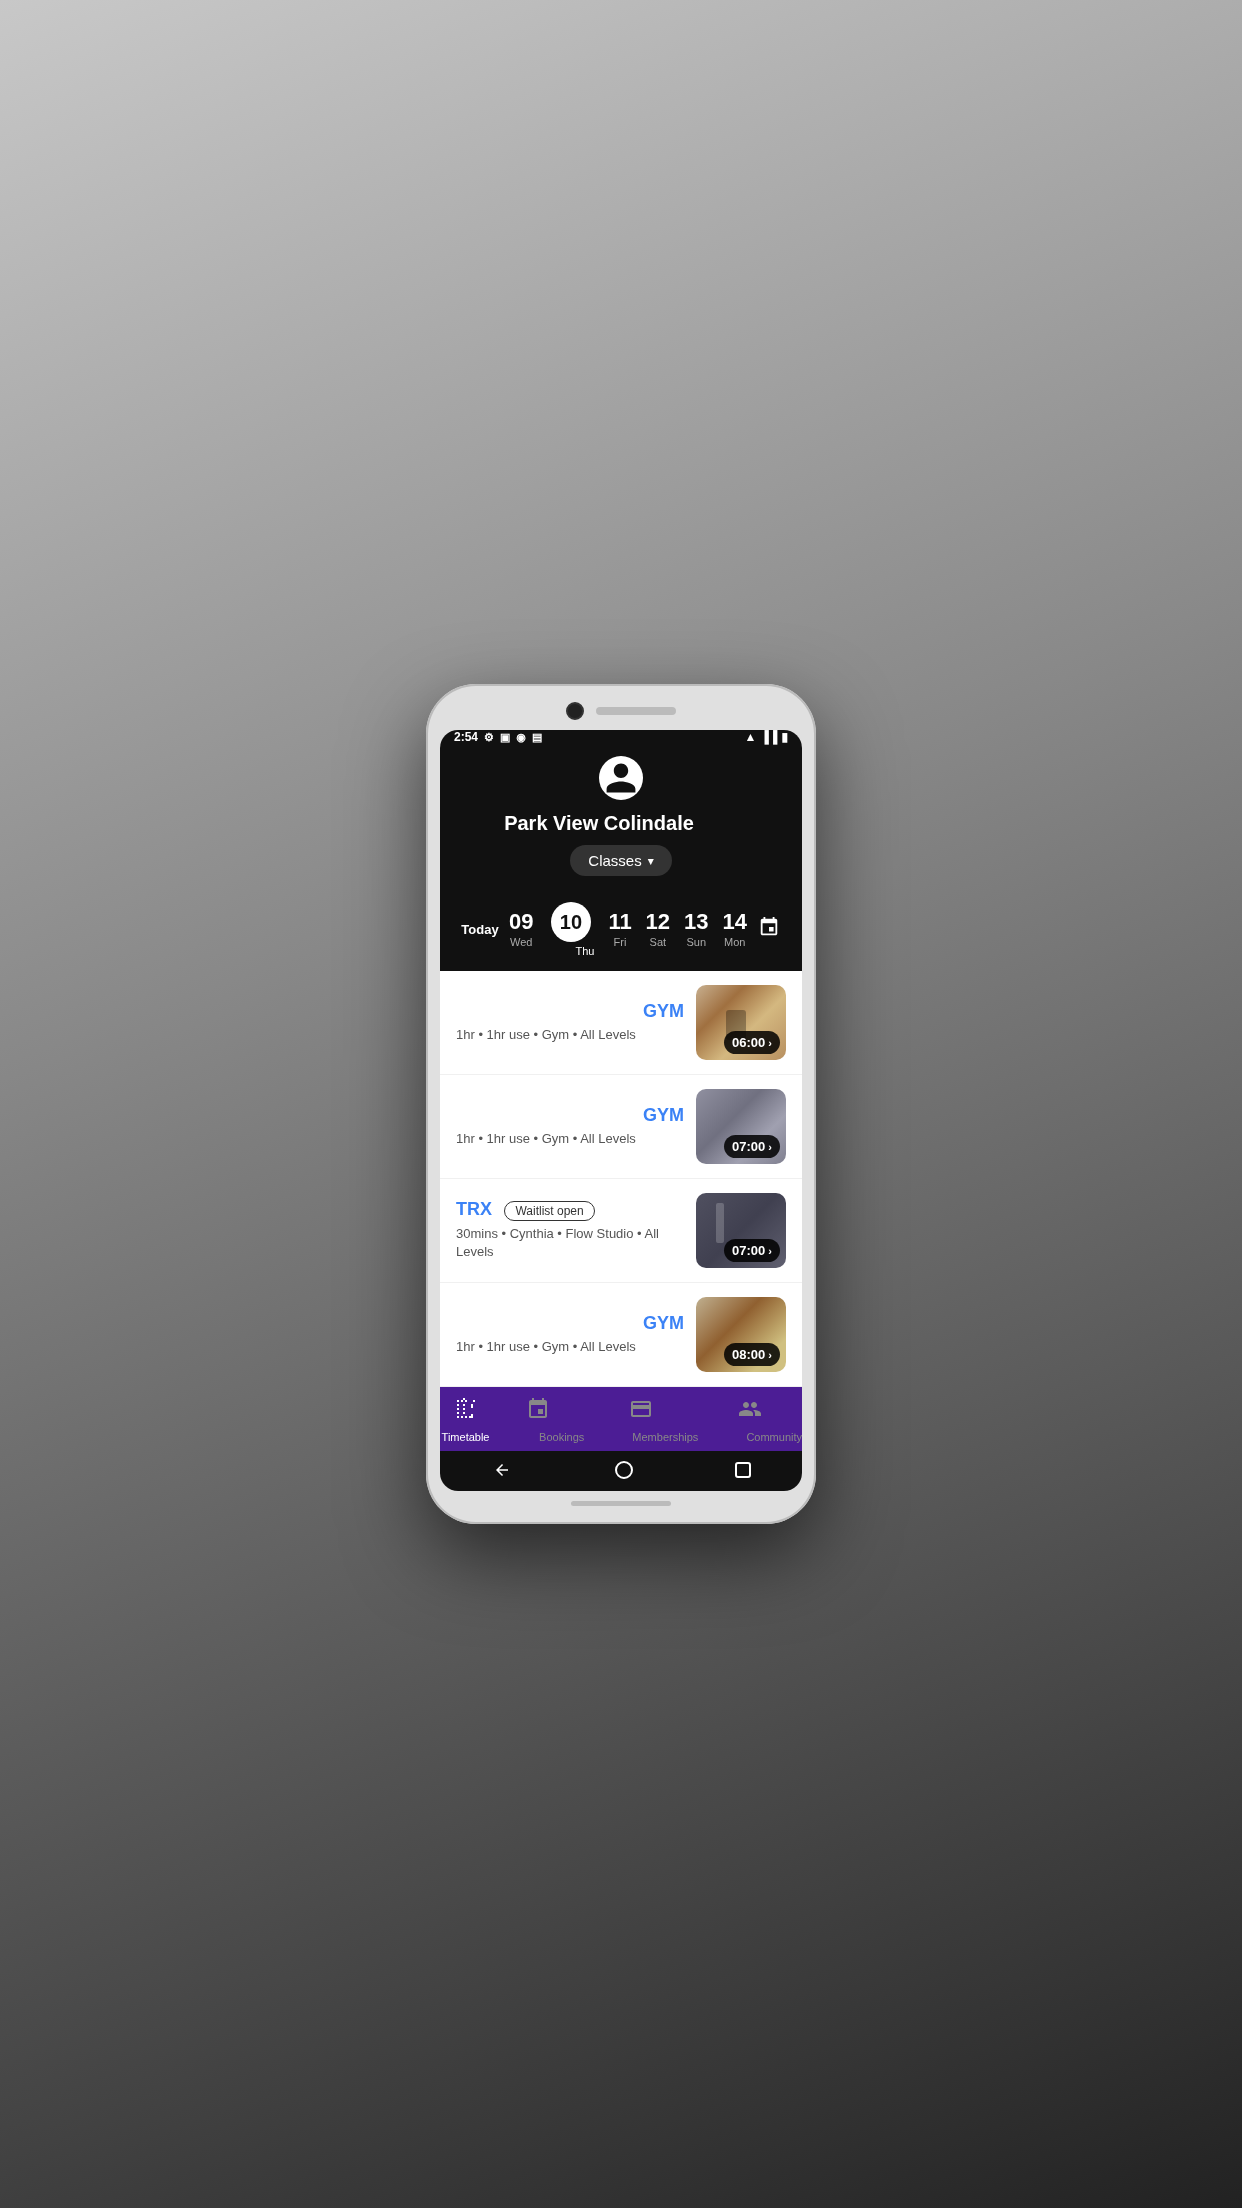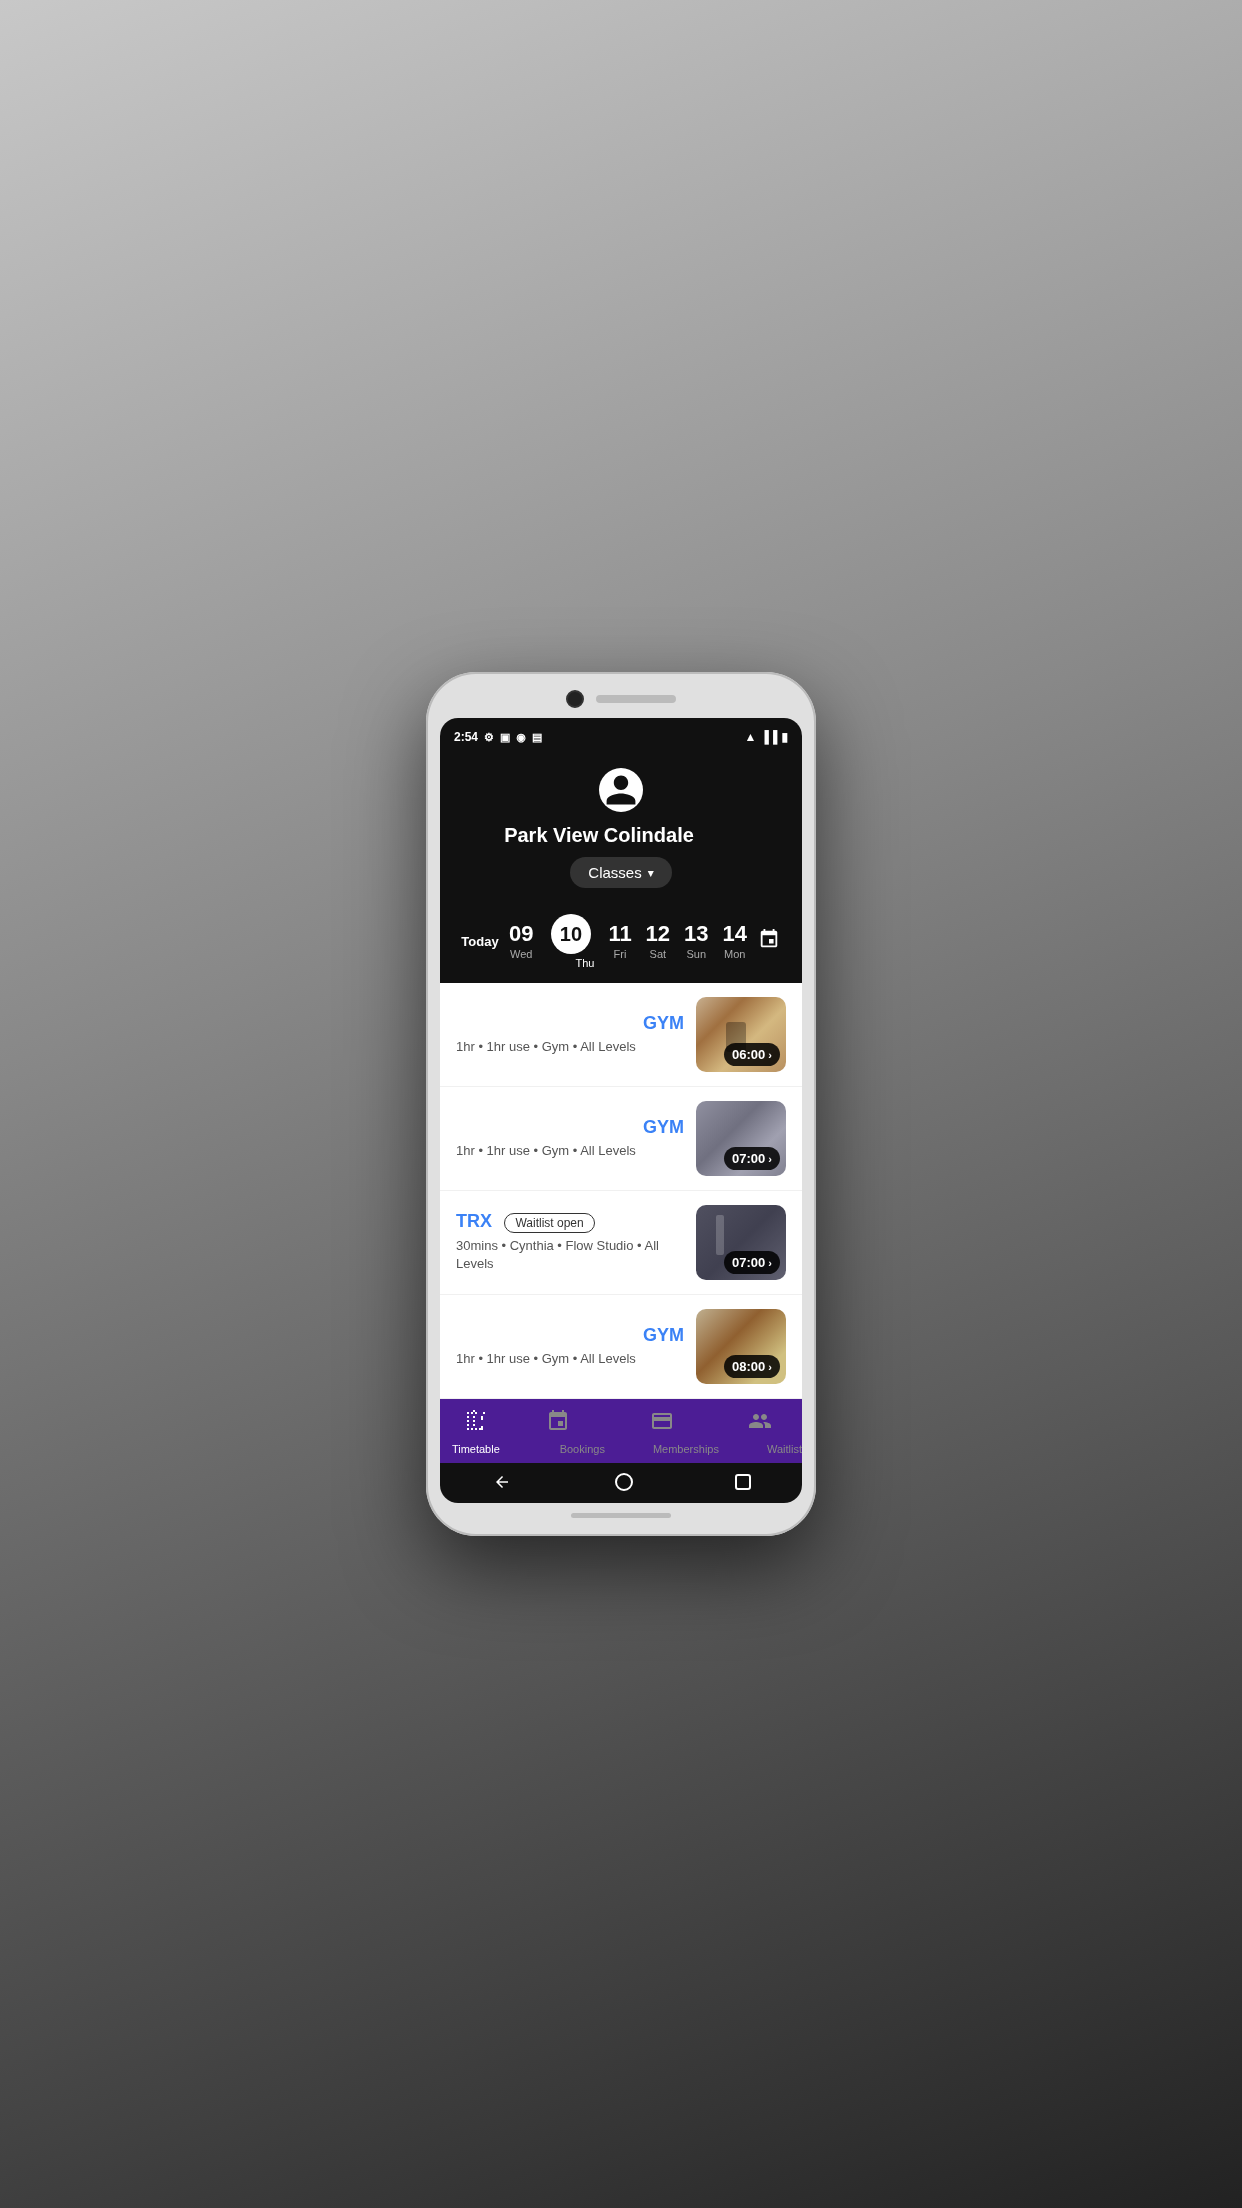--- a/index.html
+++ b/index.html
@@ -43,21 +43,21 @@
       overflow: hidden;
       width: 100%;
     }
     
     .status-bar {
       background: #111;
       color: #fff;
       display: flex;
       align-items: flex-start;
       justify-content: space-between;
-      padding: 12px 14px;
+      padding: 0 14px;
       font-size: 12px;
       font-weight: 600;
     }
     .status-left { display: flex; align-items: center; gap: 6px; }
     .status-right { display: flex; align-items: center; gap: 4px; }
     .status-icon { font-size: 11px; }
     
     .header {
       background: #111;
       color: #fff;
@@ -434,21 +434,21 @@
           </svg>
         </span>
         <span class="nav-label">Memberships</span>
       </div>
       <div class="nav-item inactive">
         <span class="nav-icon">
           <svg width="24" height="24" viewBox="0 0 24 24" fill="#888">
             <path d="M16 11c1.66 0 2.99-1.34 2.99-3S17.66 5 16 5c-1.66 0-3 1.34-3 3s1.34 3 3 3zm-8 0c1.66 0 2.99-1.34 2.99-3S9.66 5 8 5C6.34 5 5 6.34 5 8s1.34 3 3 3zm0 2c-2.33 0-7 1.17-7 3.5V19h14v-2.5c0-2.33-4.67-3.5-7-3.5zm8 0c-.29 0-.62.02-.97.05 1.16.84 1.97 1.97 1.97 3.45V19h6v-2.5c0-2.33-4.67-3.5-7-3.5z"></path>
           </svg>
         </span>
-        <span class="nav-label">Waitlist</span>
+        <span class="nav-label">Community</span>
       </div>
     </div>
 
     <div class="android-nav">
       <div class="android-btn back">
         <svg width="18" height="18" viewBox="0 0 24 24" fill="white">
           <path d="M20 11H7.83l5.59-5.59L12 4l-8 8 8 8 1.41-1.41L7.83 13H20v-2z"></path>
         </svg>
       </div>
       <div class="android-btn home"></div>

